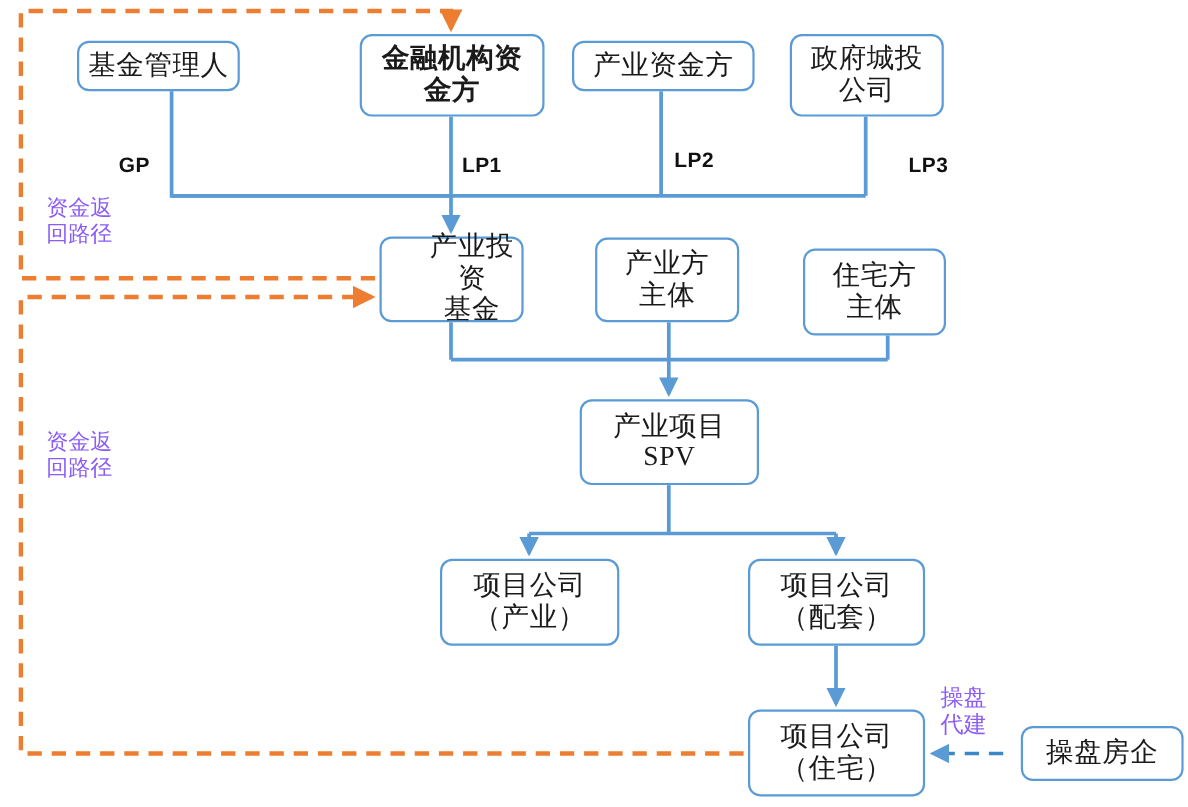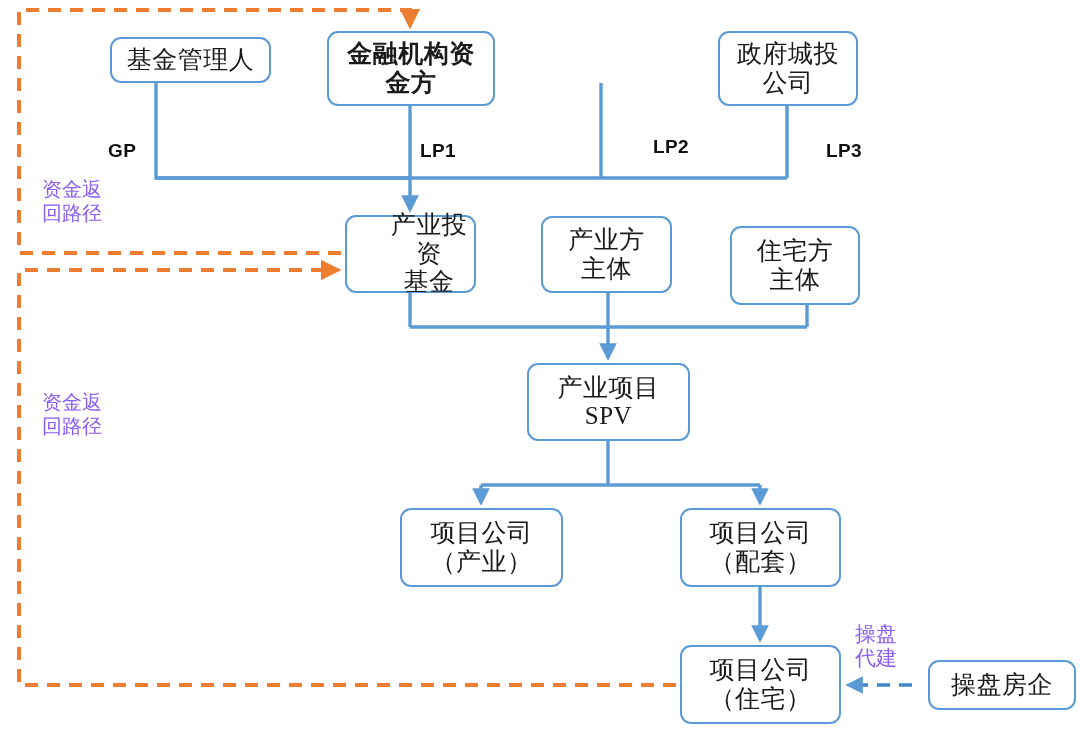--- a/index.html
+++ b/index.html
@@ -95,25 +95,26 @@
     </g>
 
     <g fill="none" stroke="#ED7D31" stroke-width="4" stroke-dasharray="13 9">
 
       <path d="M 341 253 L 19 253 L 19 10 L 410 10 L 410 26" marker-end="url(#arrowOrange)"></path>
 
       <path d="M 676 685 L 19 685 L 19 270 L 338 270" marker-end="url(#arrowOrange)"></path>
     </g>
   </svg>
 
-  <div class="node" style="left:70px;top:37px;width:161px;height:46px;margin-left:40px;">基金管理人</div>
+  <div class="node" style="left:70px;top:37px;width:148px;height:46px;">基金管理人</div>
 
   <div class="node" style="left:327px;top:31px;width:168px;height:75px;font-weight:bold;">金融机构资
 金方</div>
 
+  <div class="node" style="left:520px;top:37px;width:166px;height:46px;">产业资金方</div>
 
   <div class="node" style="left:718px;top:31px;width:140px;height:75px;">政府城投
 公司</div>
 
   <div class="node" style="left:345px;top:215px;width:131px;height:78px;padding-left:37px;">产业投资
 基金</div>
 
   <div class="node" style="left:541px;top:216px;width:131px;height:77px;">产业方
 主体</div>
 
@@ -131,21 +132,21 @@
 
   <div class="node" style="left:680px;top:645px;width:161px;height:79px;">项目公司
 （住宅）</div>
 
   <div class="node" style="left:928px;top:660px;width:148px;height:50px;">操盘房企</div>
 
   <div class="edge-label" style="left:108px;top:140px;">GP</div>
 
   <div class="edge-label" style="left:420px;top:140px;">LP1</div>
 
-  <div class="edge-label" style="left:613px;top:136px;margin-left:40px;">LP2</div>
+  <div class="edge-label" style="left:613px;top:136px;">LP2</div>
 
   <div class="edge-label" style="left:826px;top:140px;">LP3</div>
 
   <div class="note-label" style="left:855px;top:622px;line-height:1.16;font-size:21px;text-align:center;">操盘
 代建</div>
 
   <div class="note-label" style="left:42px;top:177px;">资金返
 回路径</div>
 
   <div class="note-label" style="left:42px;top:390px;">资金返

